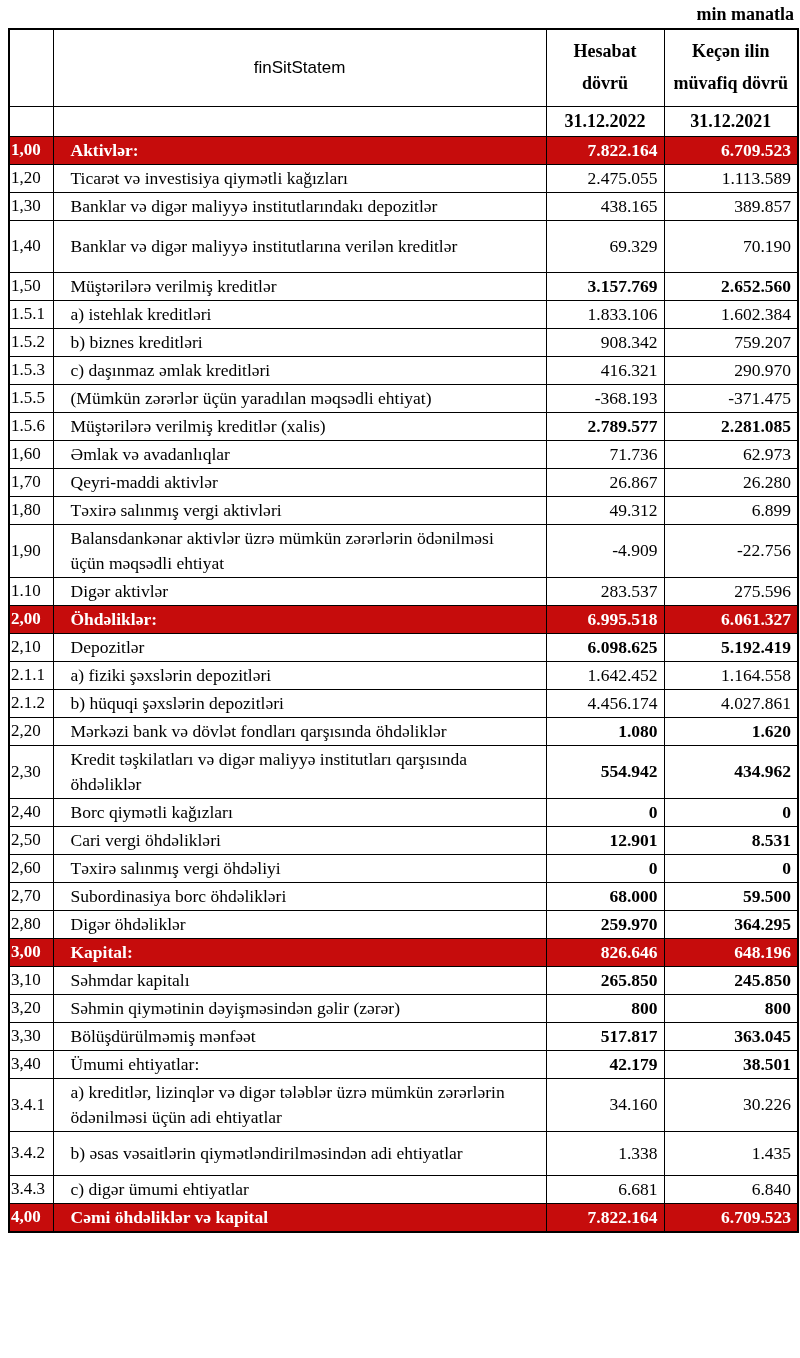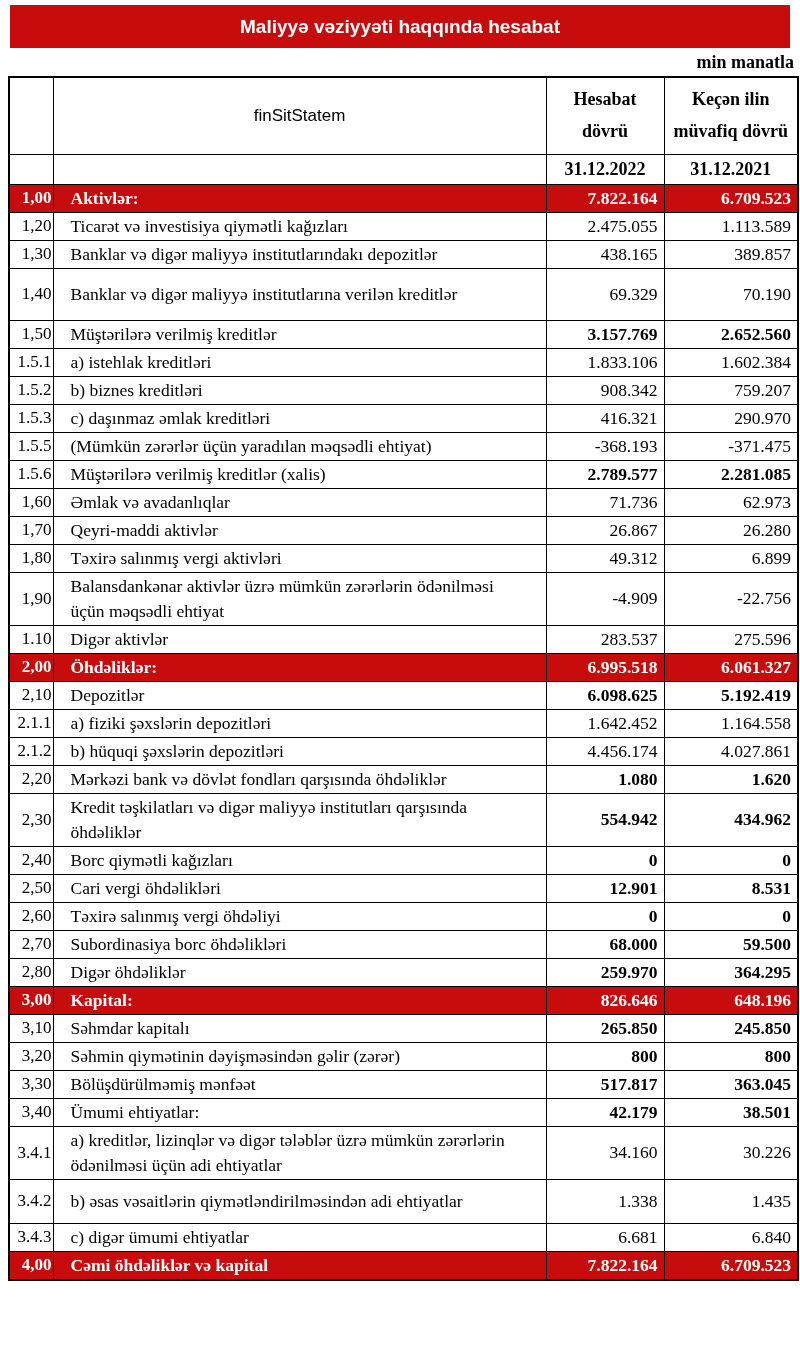--- a/index.html
+++ b/index.html
@@ -68,21 +68,21 @@
   tr.head-dates td {
     font-size: 18px;
     font-weight: bold;
     text-align: center;
   }
   
   tbody tr { height: 28px; }
   tbody tr.lg { height: 52px; }
   tbody tr.md { height: 44px; }
   td.no {
-    text-align: right;
+    text-align: left;
     font-size: 17px;
     padding: 1px 1px;
   }
   td.label {
     text-align: left;
     font-size: 17.5px;
     line-height: 25px;
     padding: 1px 17px;
   }
   td.val {
@@ -93,23 +93,20 @@
   }
   tr.section { background: #c60c0c; color: #ffffff; }
   tr.section td { font-weight: bold; }
   tr.boldvals td.val { font-weight: bold; }
 </style>
 </head>
 <body>
 
 <div class="page">
 
-  <div class="title-band">
-    <span>Maliyyə vəziyyəti haqqında hesabat</span>
-  </div>
 
   <div class="unit-note">min manatla</div>
 
   <table class="fin">
     <colgroup>
       <col style="width:44px">
       <col style="width:493px">
       <col style="width:118px">
       <col style="width:134px">
     </colgroup>

